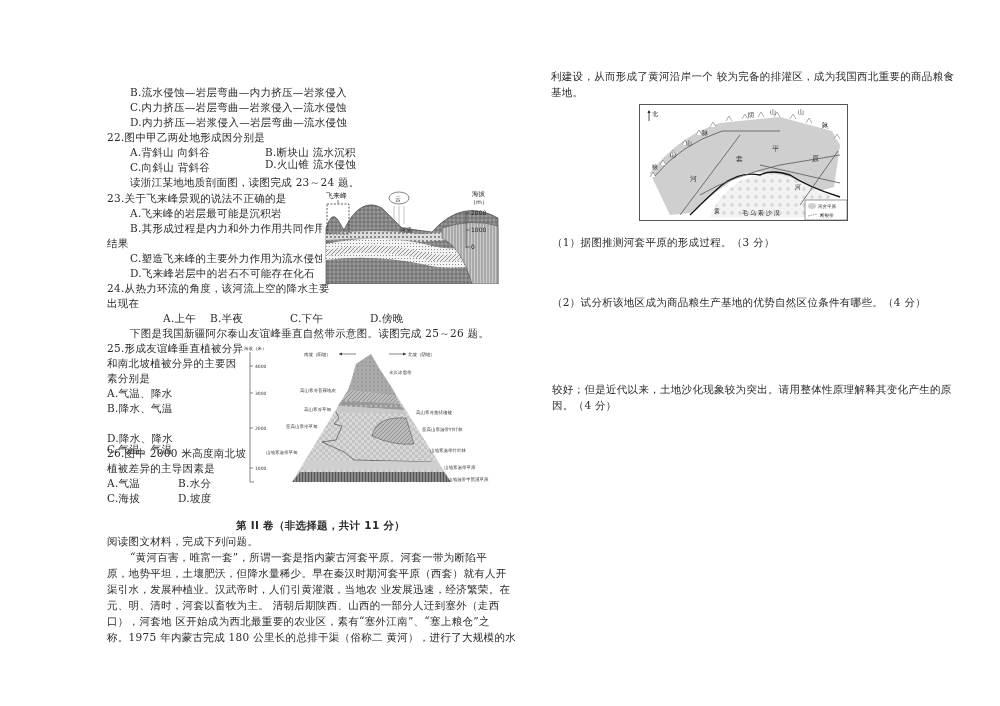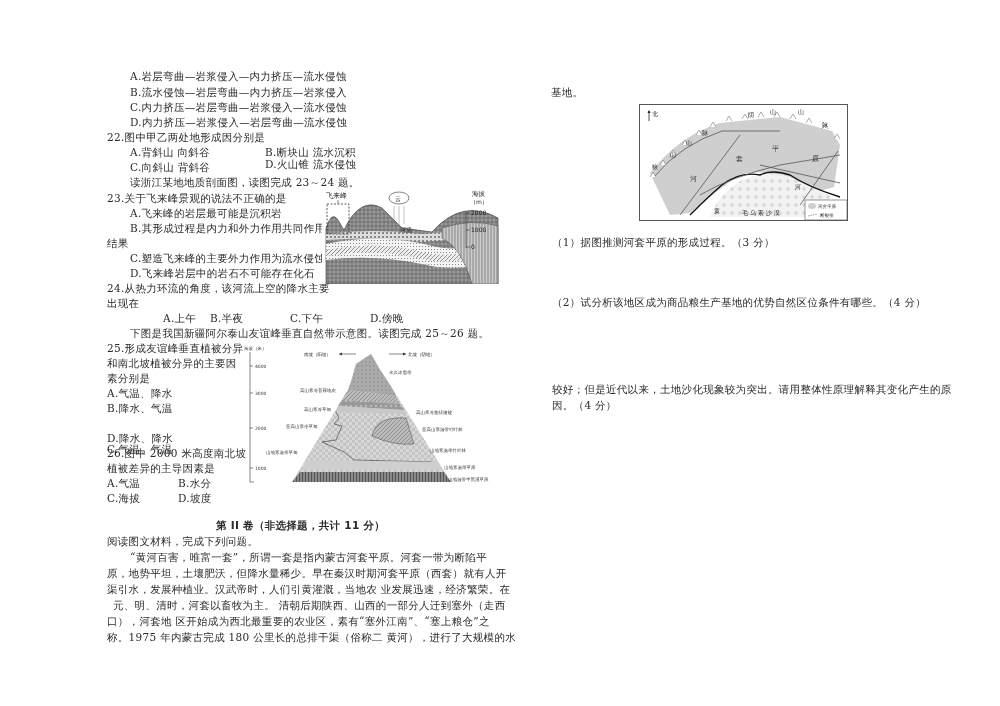--- a/index.html
+++ b/index.html
@@ -9,21 +9,20 @@
   .t { position:absolute; font-size:10.5px; line-height:15px; white-space:nowrap; letter-spacing:0.3px; }
   .bold { font-weight:bold; }
   .fig { position:absolute; }
   svg text { font-family: "DejaVu Sans", "Liberation Sans", sans-serif; }
 </style>
 </head>
 <body>
 
 <div class="page">
 
-  <div class="t" style="left:130px;top:69px;">A.岩层弯曲—岩浆侵入—内力挤压—流水侵蚀</div>
   <div class="t" style="left:130px;top:85px;">B.流水侵蚀—岩层弯曲—内力挤压—岩浆侵入</div>
   <div class="t" style="left:130px;top:100px;">C.内力挤压—岩层弯曲—岩浆侵入—流水侵蚀</div>
   <div class="t" style="left:130px;top:115px;">D.内力挤压—岩浆侵入—岩层弯曲—流水侵蚀</div>
 
   <div class="t" style="left:107px;top:130px;">22.图中甲乙两处地形成因分别是</div>
   <div class="t" style="left:130px;top:145px;">A.背斜山    向斜谷</div>
   <div class="t" style="left:265px;top:145px;">B.断块山    流水沉积</div>
   <div class="t" style="left:130px;top:160px;">C.向斜山    背斜谷</div>
   <div class="t" style="left:265px;top:157px;">D.火山锥    流水侵蚀</div>
   <div class="t" style="left:130px;top:175px;">读浙江某地地质剖面图，读图完成 23～24 题。</div>
@@ -52,26 +51,26 @@
   <div class="t" style="left:107px;top:400px;margin-top:42px;">C.气温、气温</div>
   <div class="t" style="left:107px;top:431px;">D.降水、降水</div>
 
   <div class="t" style="left:107px;top:446px;">26.图中 2000 米高度南北坡</div>
   <div class="t" style="left:107px;top:461px;">植被差异的主导因素是</div>
   <div class="t" style="left:107px;top:476px;">A.气温</div>
   <div class="t" style="left:178px;top:476px;">B.水分</div>
   <div class="t" style="left:107px;top:491px;">C.海拔</div>
   <div class="t" style="left:178px;top:491px;">D.坡度</div>
 
-  <div class="t bold" style="left:216px;top:518px;font-family:'DejaVu Sans','Liberation Sans',sans-serif;">第 II 卷（非选择题，共计 11 分）</div>
+  <div class="t bold" style="left:236px;top:518px;font-family:'DejaVu Sans','Liberation Sans',sans-serif;">第 II 卷（非选择题，共计 11 分）</div>
   <div class="t" style="left:107px;top:534px;">阅读图文材料，完成下列问题。</div>
   <div class="t" style="left:130px;top:550px;">“黄河百害，唯富一套”，所谓一套是指内蒙古河套平原。河套一带为断陷平</div>
   <div class="t" style="left:107px;top:566px;">原，地势平坦，土壤肥沃，但降水量稀少。早在秦汉时期河套平原（西套）就有人开</div>
   <div class="t" style="left:107px;top:582px;">渠引水，发展种植业。汉武帝时，人们引黄灌溉，当地农 业发展迅速，经济繁荣。在</div>
-  <div class="t" style="left:107px;top:598px;margin-left:6px;">元、明、清时，河套以畜牧为主。 清朝后期陕西、山西的一部分人迁到塞外（走西</div>
+  <div class="t" style="left:107px;top:598px;">元、明、清时，河套以畜牧为主。 清朝后期陕西、山西的一部分人迁到塞外（走西</div>
   <div class="t" style="left:107px;top:614px;">口），河套地 区开始成为西北最重要的农业区，素有“塞外江南”、“塞上粮仓”之</div>
   <div class="t" style="left:107px;top:630px;">称。1975 年内蒙古完成 180 公里长的总排干渠（俗称二 黄河），进行了大规模的水</div>
 
   <div class="fig" style="left:322px;top:188px;width:178px;height:96px;">
     <svg width="178" height="96" viewBox="0 0 178 96">
       <defs>
         <pattern id="p1" width="4" height="4" patternUnits="userSpaceOnUse">
             <rect width="4" height="4" fill="#ddd"></rect>
             <rect width="2" height="2" fill="#888"></rect>
           </pattern>
@@ -170,20 +169,21 @@
       <text x="22" y="110" font-size="4.5" fill="#333">山地寒温带草甸</text>
       <text x="145" y="30" font-size="4.5" fill="#333">永久冰雪带</text>
       <text x="172" y="70" font-size="4.5" fill="#333">高山寒冷垫状植被</text>
       <text x="178" y="87" font-size="4.5" fill="#333">亚高山寒温带针叶林</text>
       <text x="186" y="108" font-size="4.5" fill="#333">山地寒温带针叶林</text>
       <text x="200" y="125" font-size="4.5" fill="#333">山地寒温带草原</text>
       <text x="204" y="137" font-size="4.5" fill="#333">山地温带半荒漠草原</text>
     </svg>
   </div>
 
+  <div class="t" style="left:551px;top:69px;">利建设，从而形成了黄河沿岸一个 较为完备的排灌区，成为我国西北重要的商品粮食</div>
   <div class="t" style="left:551px;top:85px;">基地。</div>
 
   <div class="fig" style="left:639px;top:104px;width:207px;height:115px;border:1px solid #555;background:#fff;">
     <svg width="207" height="115" viewBox="0 0 207 115">
       <defs>
         <pattern id="d1" width="8" height="8" patternUnits="userSpaceOnUse">
             <rect width="8" height="8" fill="#f2f2f2"></rect>
             <path d="M4 2 V6 M2 4 H6" stroke="#d8d8d8" stroke-width="1.5"></path>
           </pattern>
       </defs>

